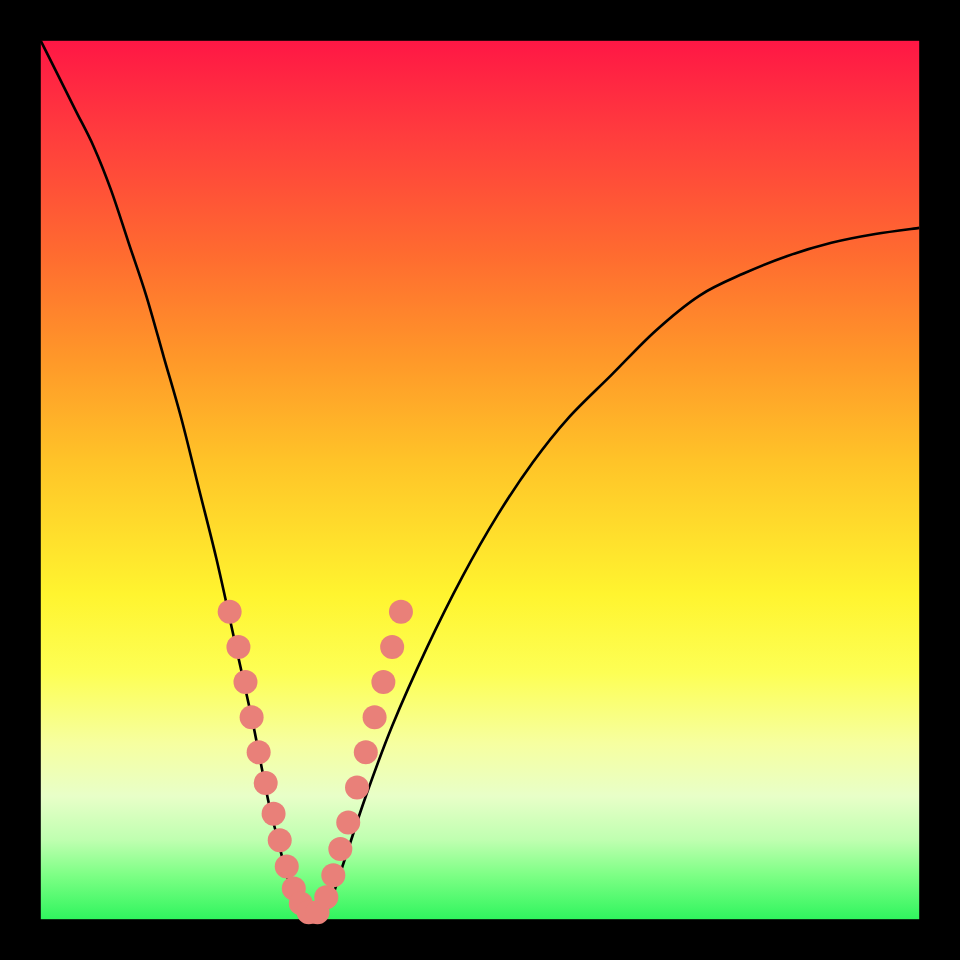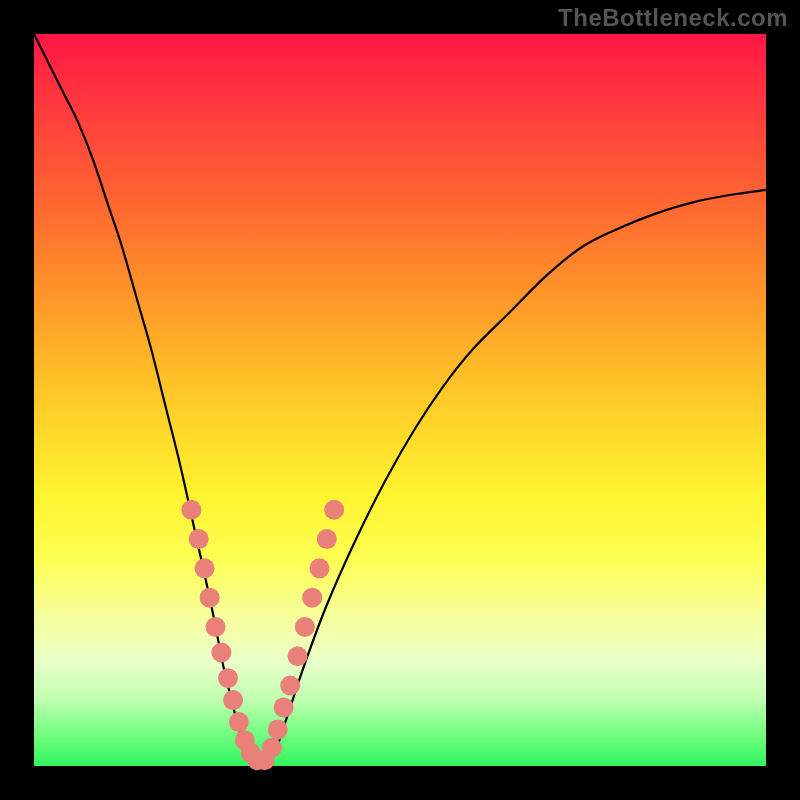--- a/index.html
+++ b/index.html
@@ -62,21 +62,20 @@
   }
   .dot {
     fill: #e98079;
     stroke: none;
   }
 </style>
 </head>
 <body>
 
 <div class="frame">
-  <div class="watermark">TheBottleneck.com</div>
   <div class="plot-area">
     <svg class="curve" viewBox="0 0 732 732">
       <path id="curvePath" class="curve-path" d="M 0.00 0.00 C 2.44 4.88, 9.76 19.52, 14.64 29.28 C 19.52 39.04, 24.40 48.80, 29.28 58.56 C 34.16 68.32, 39.04 76.86, 43.92 87.84 C 48.80 98.82, 53.68 111.02, 58.56 124.44 C 63.44 137.86, 68.32 153.72, 73.20 168.36 C 78.08 183.00, 82.96 196.42, 87.84 212.28 C 92.72 228.14, 97.60 246.44, 102.48 263.52 C 107.36 280.60, 112.24 296.46, 117.12 314.76 C 122.00 333.06, 126.88 353.80, 131.76 373.32 C 136.64 392.84, 141.52 411.14, 146.40 431.88 C 151.28 452.62, 156.16 475.80, 161.04 497.76 C 165.92 519.72, 172.02 546.56, 175.68 563.64 C 179.34 580.72, 180.56 588.04, 183.00 600.24 C 185.44 612.44, 187.88 625.86, 190.32 636.84 C 192.76 647.82, 195.20 656.36, 197.64 666.12 C 200.08 675.88, 202.52 686.86, 204.96 695.40 C 207.40 703.94, 209.84 711.26, 212.28 717.36 C 214.72 723.46, 217.16 729.56, 219.60 732.00 C 222.04 734.44, 224.48 732.00, 226.92 732.00 C 229.36 732.00, 231.80 734.44, 234.24 732.00 C 236.68 729.56, 239.12 723.46, 241.56 717.36 C 244.00 711.26, 246.44 702.72, 248.88 695.40 C 251.32 688.08, 252.54 684.42, 256.20 673.44 C 259.86 662.46, 264.74 646.60, 270.84 629.52 C 276.94 612.44, 284.26 591.70, 292.80 570.96 C 301.34 550.22, 312.32 525.82, 322.08 505.08 C 331.84 484.34, 341.60 464.82, 351.36 446.52 C 361.12 428.22, 370.88 411.14, 380.64 395.28 C 390.40 379.42, 400.16 364.78, 409.92 351.36 C 419.68 337.94, 428.22 326.96, 439.20 314.76 C 450.18 302.56, 463.60 290.36, 475.80 278.16 C 488.00 265.96, 500.20 252.54, 512.40 241.56 C 524.60 230.58, 536.80 220.21, 549.00 212.28 C 561.20 204.35, 573.40 199.47, 585.60 193.98 C 597.80 188.49, 610.00 183.61, 622.20 179.34 C 634.40 175.07, 646.60 171.41, 658.80 168.36 C 671.00 165.31, 683.20 163.11, 695.40 161.04 C 707.60 158.97, 725.90 156.77, 732.00 155.92"></path>
       <g id="dots">
           <circle cx="157.38" cy="475.80" r="10" class="dot"></circle>
           <circle cx="164.70" cy="505.08" r="10" class="dot"></circle>
           <circle cx="170.56" cy="534.36" r="10" class="dot"></circle>
           <circle cx="175.68" cy="563.64" r="10" class="dot"></circle>
           <circle cx="181.54" cy="592.92" r="10" class="dot"></circle>
           <circle cx="187.39" cy="618.54" r="10" class="dot"></circle>

